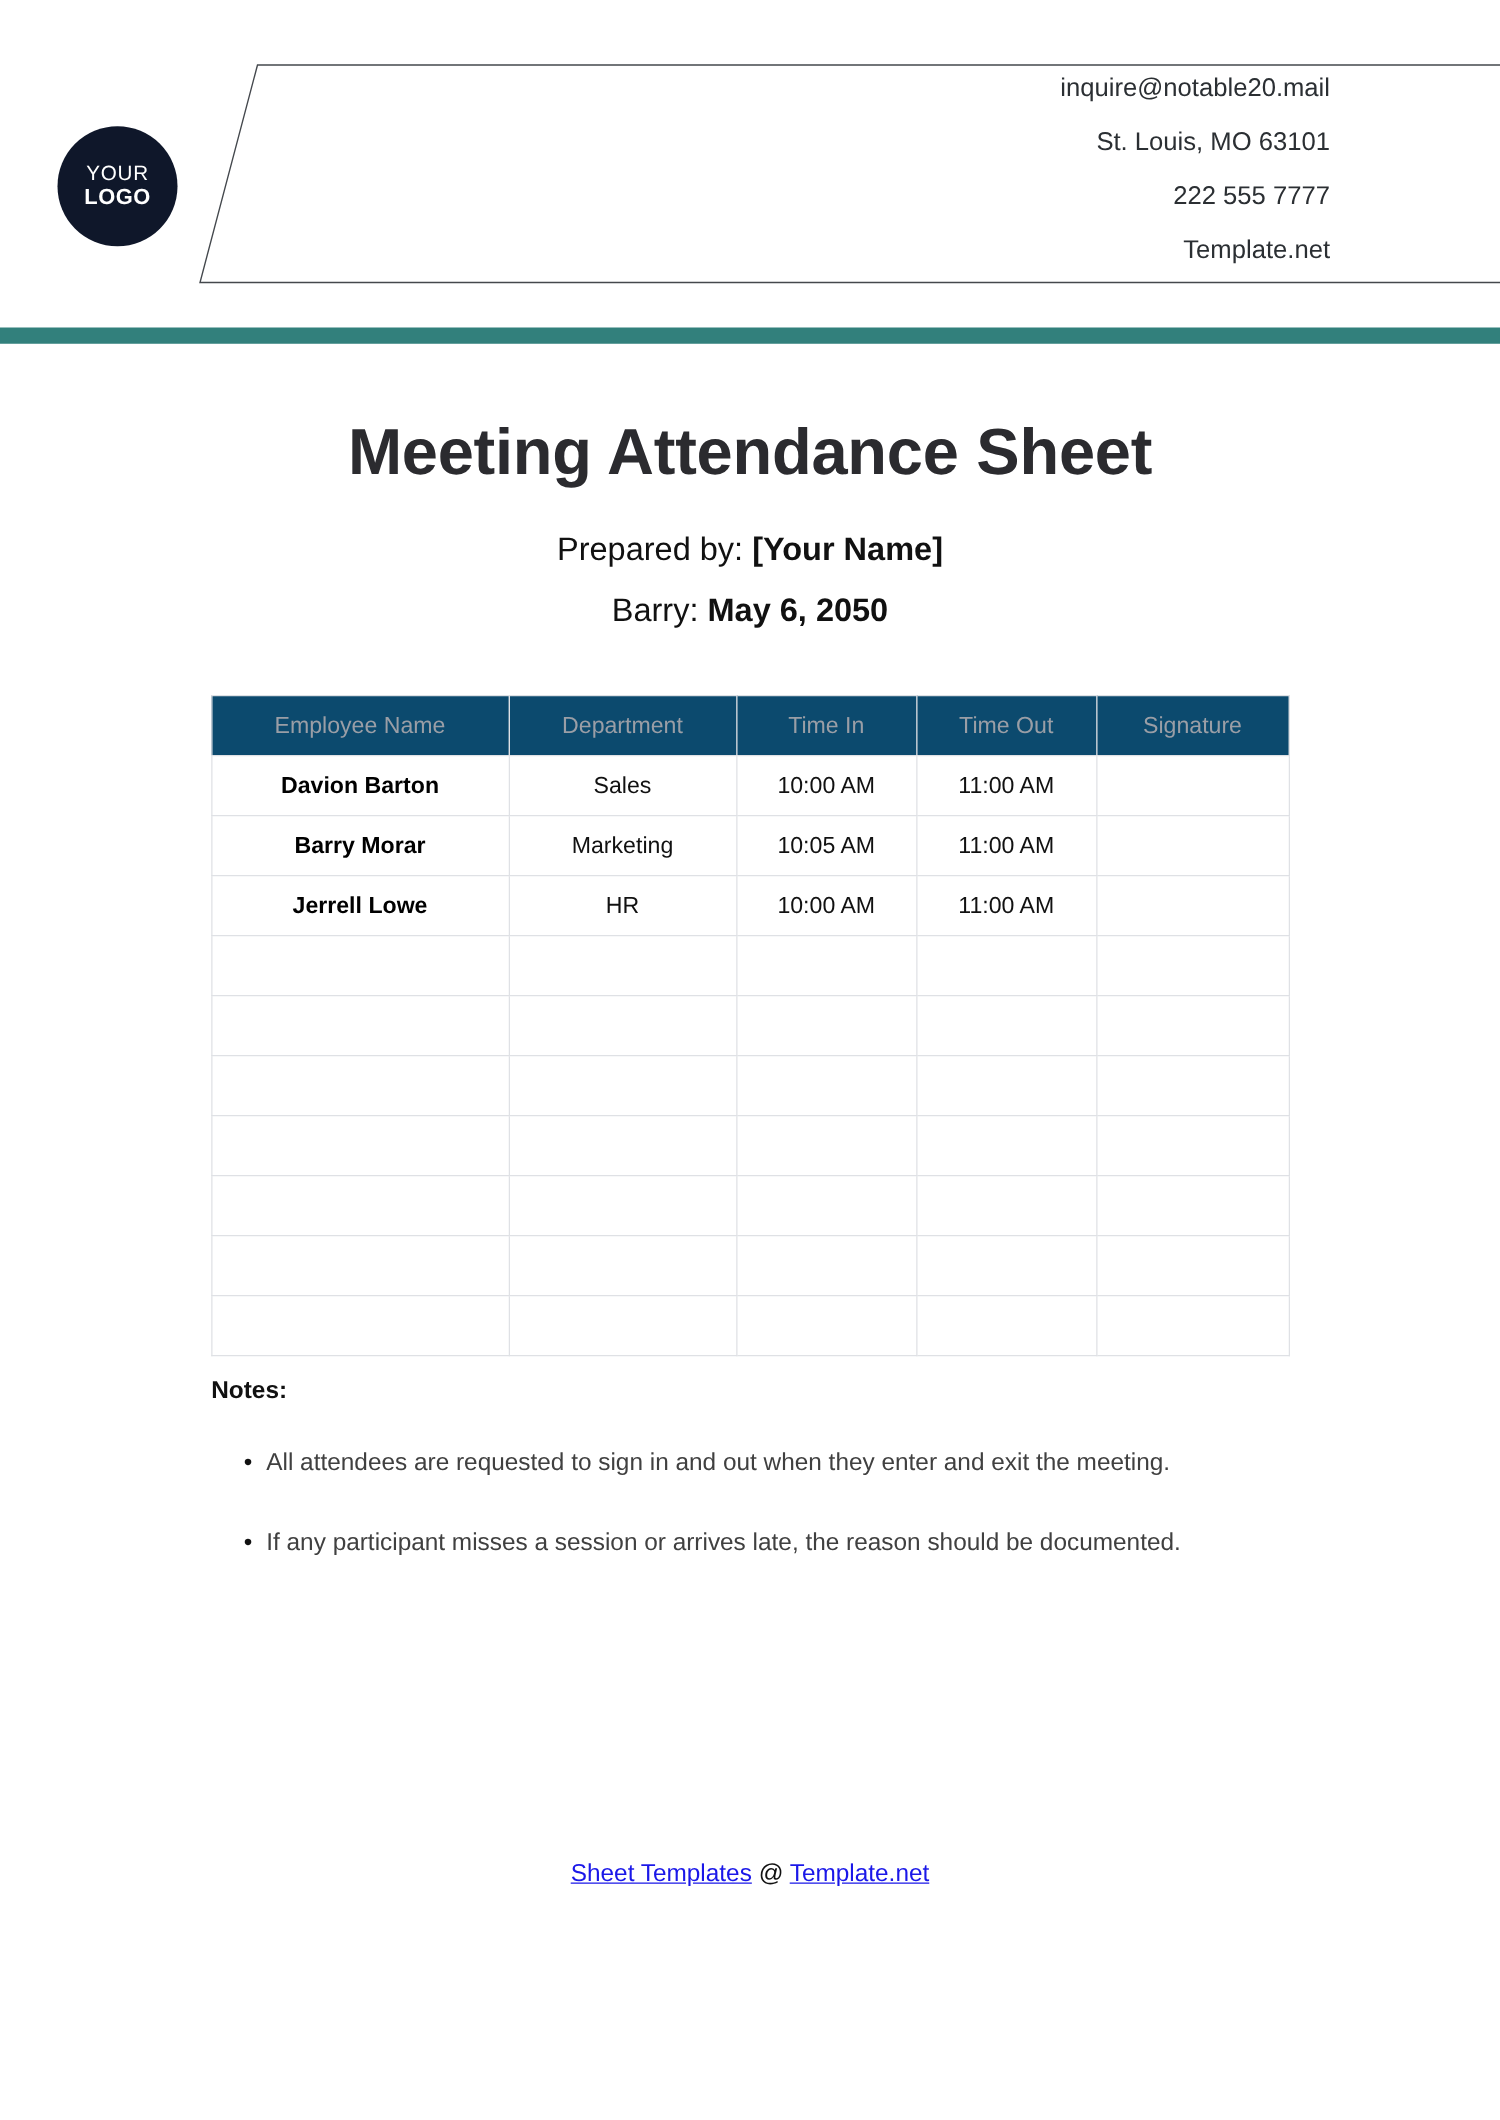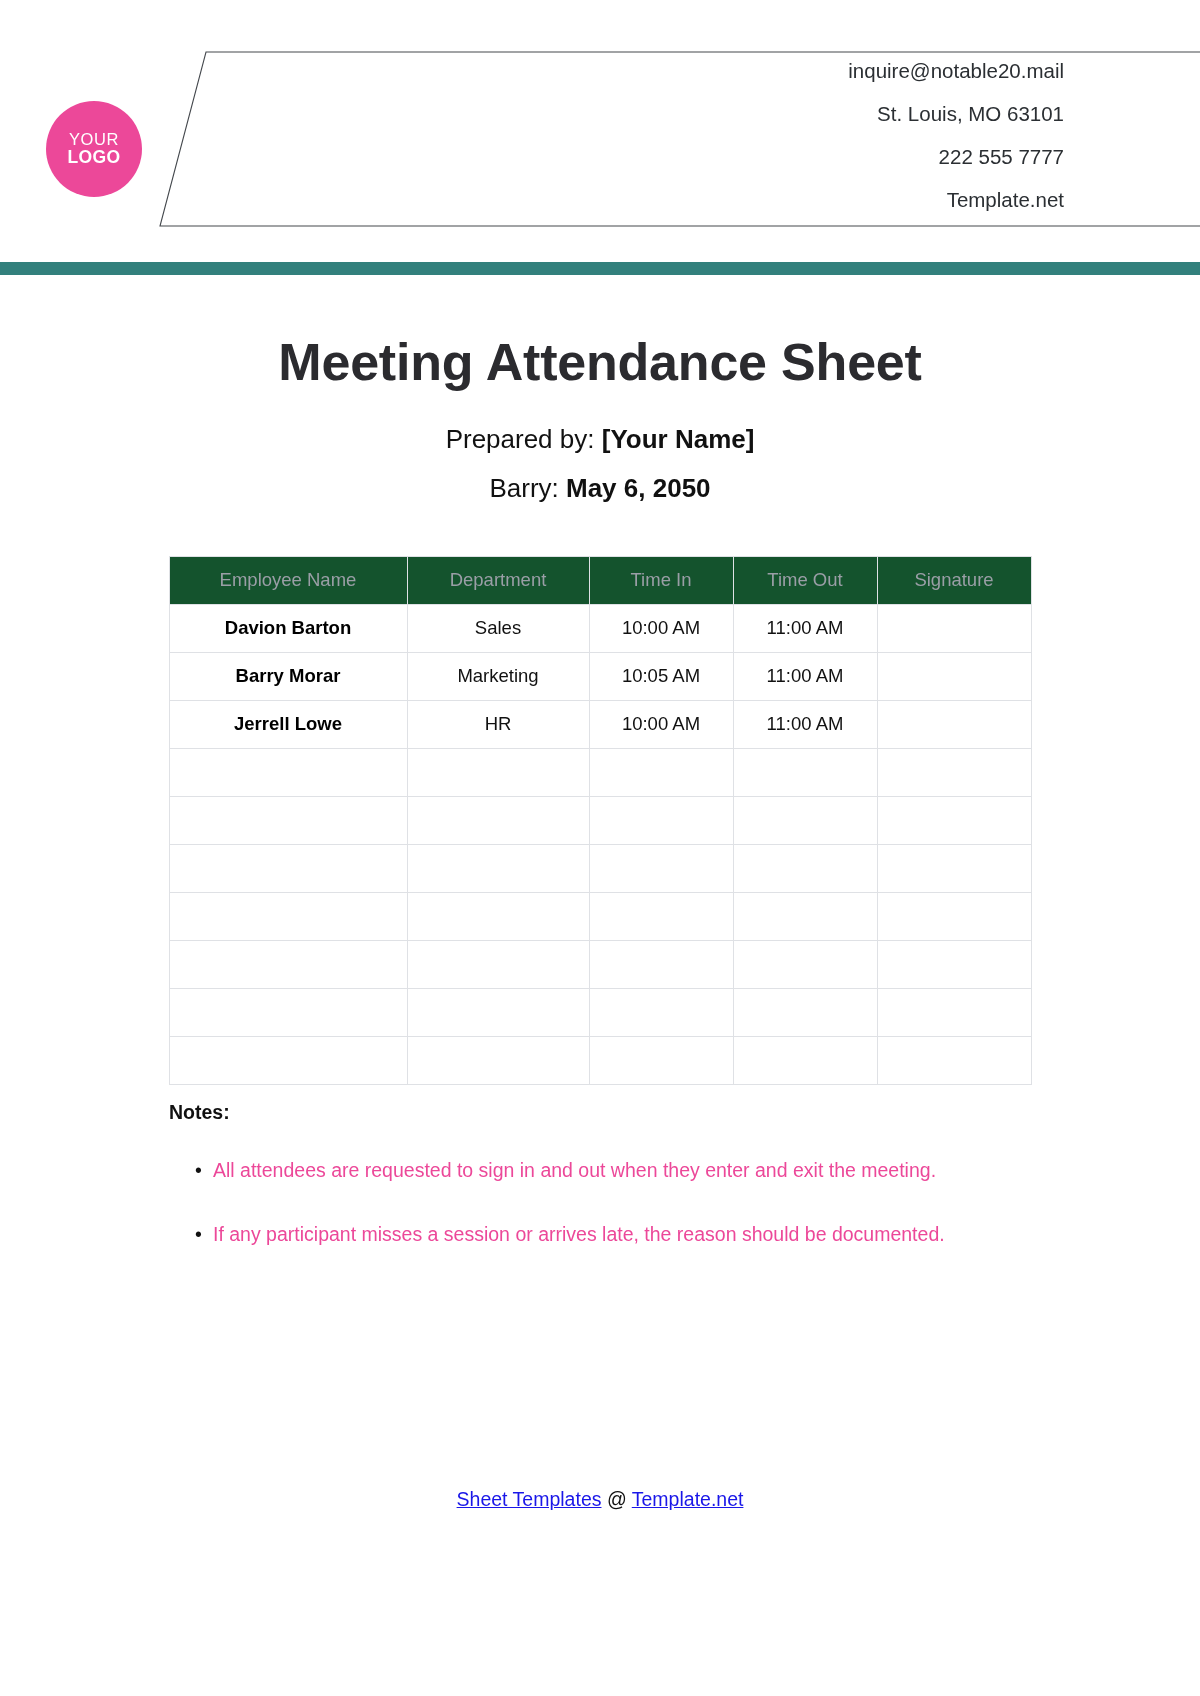--- a/index.html
+++ b/index.html
@@ -19,21 +19,21 @@
     position: relative;
     height: 232px;
   }
   .logo-circle {
     position: absolute;
     left: 46px;
     top: 101px;
     width: 96px;
     height: 96px;
     border-radius: 50%;
-    background: #ec4899;
+    background: #0f172a;
     color: #ffffff;
     display: flex;
     flex-direction: column;
     align-items: center;
     justify-content: center;
     line-height: 1.12;
   }
   .logo-your {
     font-size: 16.5px;
     letter-spacing: 0.6px;
@@ -123,21 +123,21 @@
     border: 1px solid #dfe1e5;
     height: 48px;
     text-align: center;
     vertical-align: middle;
     font-size: 18.5px;
     font-weight: 400;
     color: #111;
     padding: 0 4px;
   }
   table.attendance thead th {
-    background: #14532d;
+    background: #0c4a6e;
     color: #9a9ea6;
     font-weight: 400;
     font-size: 18.5px;
     height: 48px;
   }
   table.attendance td.name {
     font-weight: 700;
     color: #000;
   }
   col.c-name { width: 238px; }
@@ -158,21 +158,21 @@
     margin-bottom: 8px;
   }
   .notes ul {
     margin: 0;
     padding-left: 26px;
     list-style: none;
   }
   .notes li {
     font-size: 19.5px;
     line-height: 1.87;
-    color: #ec4899;
+    color: #404040;
     position: relative;
     padding-left: 18px;
     margin-top: 28px;
   }
   .notes li::before {
     content: "\2022";
     position: absolute;
     left: 0;
     top: 0;
     font-size: 19.5px;

